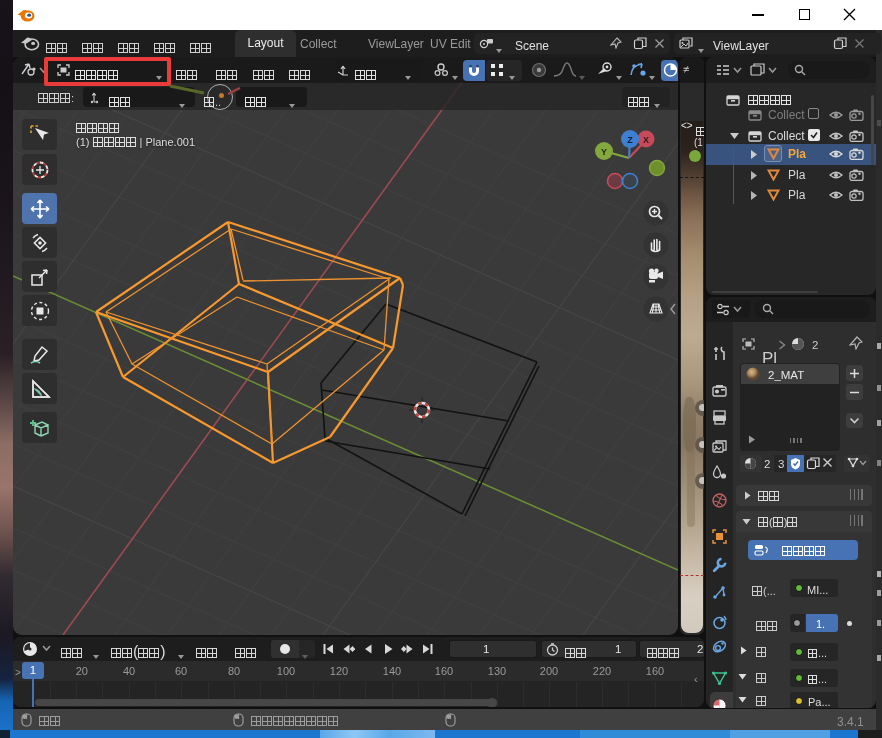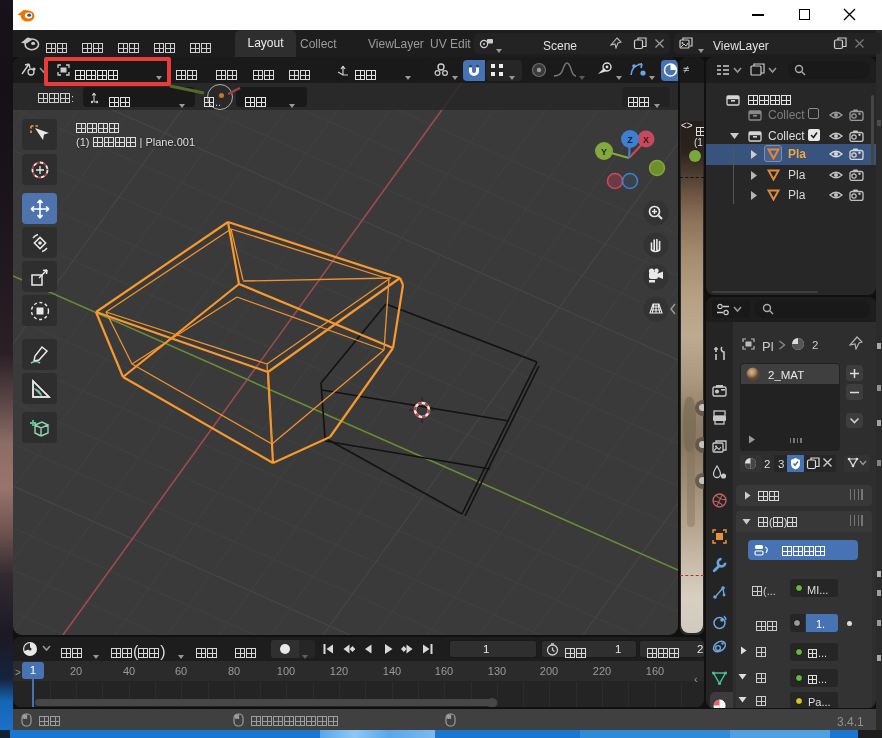--- a/index.html
+++ b/index.html
@@ -53,21 +53,21 @@
 <div class="abs" style="left:287px;top:7px;color:#9a9a9a;font-size:12px">Collect</div>
 <div class="abs" style="left:355px;top:7px;color:#9a9a9a;font-size:12px">ViewLayer</div>
 <div class="abs" style="left:417px;top:7px;color:#9a9a9a;font-size:12px">UV Edit</div>
 <div class="abs" style="left:461px;top:3px;width:196px;height:21px;background:#232323;border-radius:4px"></div>
 <svg class="abs" style="left:466px;top:7px" width="15" height="13" viewBox="0 0 15 13">
       <circle cx="5" cy="7" r="3.6" fill="none" stroke="#ccc" stroke-width="1.2"></circle>
       <circle cx="5" cy="7" r="1" fill="#ccc"></circle>
       <rect x="8" y="2" width="6" height="4.5" rx="1" fill="#ccc"></rect>
     </svg>
 <div class="abs" style="left:483px;top:10px"><span class="chev"></span></div>
-<div class="abs" style="left:530px;top:9px;font-size:12px;color:#e0e0e0">Scene</div>
+<div class="abs" style="left:502px;top:9px;font-size:12px;color:#e0e0e0">Scene</div>
 <svg class="abs" style="left:597px;top:7px" width="12" height="12" viewBox="0 0 12 12">
       <path d="M7,1 L11,5 L8,6 L6,11 L5,7 L1,8 Z" fill="none" stroke="#b9b9b9" stroke-width="1.1"></path>
     </svg>
 <svg class="abs" style="left:620px;top:6px" width="15" height="14" viewBox="0 0 15 14">
       <rect x="1.5" y="4" width="8" height="8.5" rx="1.5" fill="#1d1d1d" stroke="#cfcfcf" stroke-width="1.2"></rect>
       <path d="M5,4 V2 h8 v8.5 h-3" fill="none" stroke="#cfcfcf" stroke-width="1.2"></path>
     </svg>
 <svg class="abs" style="left:641px;top:8px" width="11" height="11">
       <path d="M1.5,1.5 L9.5,9.5 M9.5,1.5 L1.5,9.5" stroke="#9c9c9c" stroke-width="1.3"></path>
     </svg>
@@ -577,21 +577,21 @@
     <svg class="abs" style="left:5px;top:400px" width="17" height="17" viewBox="0 0 17 17">
       <circle cx="8.5" cy="8.5" r="6.5" fill="#d86a70"></circle>
       <path d="M8.5,2 a6.5,6.5 0 0 1 0,13 z" fill="#fff" opacity="0.95"></path>
       <path d="M8.5,8.5 h-6.5 a6.5,6.5 0 0 0 6.5,6.5 z" fill="#fff" opacity="0.95"></path>
       <circle cx="8.5" cy="8.5" r="6.5" fill="none" stroke="#333" stroke-width="0.8"></circle>
     </svg>
     <svg class="abs" style="left:36px;top:41px" width="13" height="12" viewBox="0 0 13 12">
       <path d="M1,4 V1 H4 M9,1 h3 v3 M12,8 v3 H9 M4,11 H1 V8" stroke="#bbb" stroke-width="1.2" fill="none"></path>
       <rect x="3.5" y="3.5" width="6" height="5" fill="#bbb"></rect>
     </svg>
-    <div class="abs" style="left:56px;top:42px;font-size:13px;color:#ccc">Pl</div>
+    <div class="abs" style="left:56px;top:52px;font-size:17px;color:#ccc">Pl</div>
     <svg class="abs" style="left:72px;top:43px" width="8" height="10">
       <path d="M1.5,1 l5,4 l-5,4" stroke="#888" stroke-width="1.4" fill="none"></path>
     </svg>
     <svg class="abs" style="left:85px;top:40px" width="14" height="14">
       <circle cx="7" cy="7" r="6" fill="#ddd"></circle>
       <path d="M7,1 a6,6 0 0 1 0,12 z" fill="#555"></path>
       <path d="M7,7 h-6 a6,6 0 0 0 6,6 z" fill="#555"></path>
     </svg>
     <div class="abs" style="left:106px;top:42px;font-size:11.5px;color:#ccc">2</div>
     <svg class="abs" style="left:143px;top:39px" width="14" height="14" viewBox="0 0 14 14">
@@ -753,21 +753,21 @@
     <svg class="abs" style="left:533px;top:6px" width="13" height="13" viewBox="0 0 13 13">
       <circle cx="6.5" cy="7" r="5" fill="none" stroke="#ccc" stroke-width="1.3"></circle>
       <path d="M6.5,4.5 V7 l2,1.5 M5,1 h3" stroke="#ccc" stroke-width="1.3" fill="none"></path>
     </svg>
     <div class="abs" style="left:552px;top:6px;color:#d8d8d8"><i class="k"></i><i class="k"></i></div>
     <div class="abs" style="left:602px;top:6px;color:#e5e5e5;font-size:11.5px">1</div>
     <div class="abs" style="left:626px;top:3px;width:66px;height:18px;background:#2f2f2f;border-radius:3px;border:1px solid #1a1a1a"></div>
     <div class="abs" style="left:634px;top:6px;color:#d8d8d8"><i class="k"></i><i class="k"></i><i class="k"></i></div>
     <div class="abs" style="left:684px;top:6px;color:#e5e5e5;font-size:11.5px">2</div>
     <div class="abs" style="left:0;top:24px;width:691px;height:21px;background:#2b2b2b;box-shadow:inset 0 -1px 0 #242424"></div>
-    <div class="abs" style="left:51px;top:28px;width:24px;text-align:center;color:#9a9a9a;font-size:11px">20</div>
+    <div class="abs" style="left:51px;top:28px;width:24px;text-align:right;color:#9a9a9a;font-size:11px">20</div>
     <div class="abs" style="left:104px;top:28px;width:24px;text-align:center;color:#9a9a9a;font-size:11px">40</div>
     <div class="abs" style="left:156px;top:28px;width:24px;text-align:center;color:#9a9a9a;font-size:11px">60</div>
     <div class="abs" style="left:209px;top:28px;width:24px;text-align:center;color:#9a9a9a;font-size:11px">80</div>
     <div class="abs" style="left:261px;top:28px;width:24px;text-align:center;color:#9a9a9a;font-size:11px">100</div>
     <div class="abs" style="left:314px;top:28px;width:24px;text-align:center;color:#9a9a9a;font-size:11px">120</div>
     <div class="abs" style="left:367px;top:28px;width:24px;text-align:center;color:#9a9a9a;font-size:11px">140</div>
     <div class="abs" style="left:419px;top:28px;width:24px;text-align:center;color:#9a9a9a;font-size:11px">160</div>
     <div class="abs" style="left:472px;top:28px;width:24px;text-align:center;color:#9a9a9a;font-size:11px">130</div>
     <div class="abs" style="left:524px;top:28px;width:24px;text-align:center;color:#9a9a9a;font-size:11px">200</div>
     <div class="abs" style="left:577px;top:28px;width:24px;text-align:center;color:#9a9a9a;font-size:11px">220</div>

